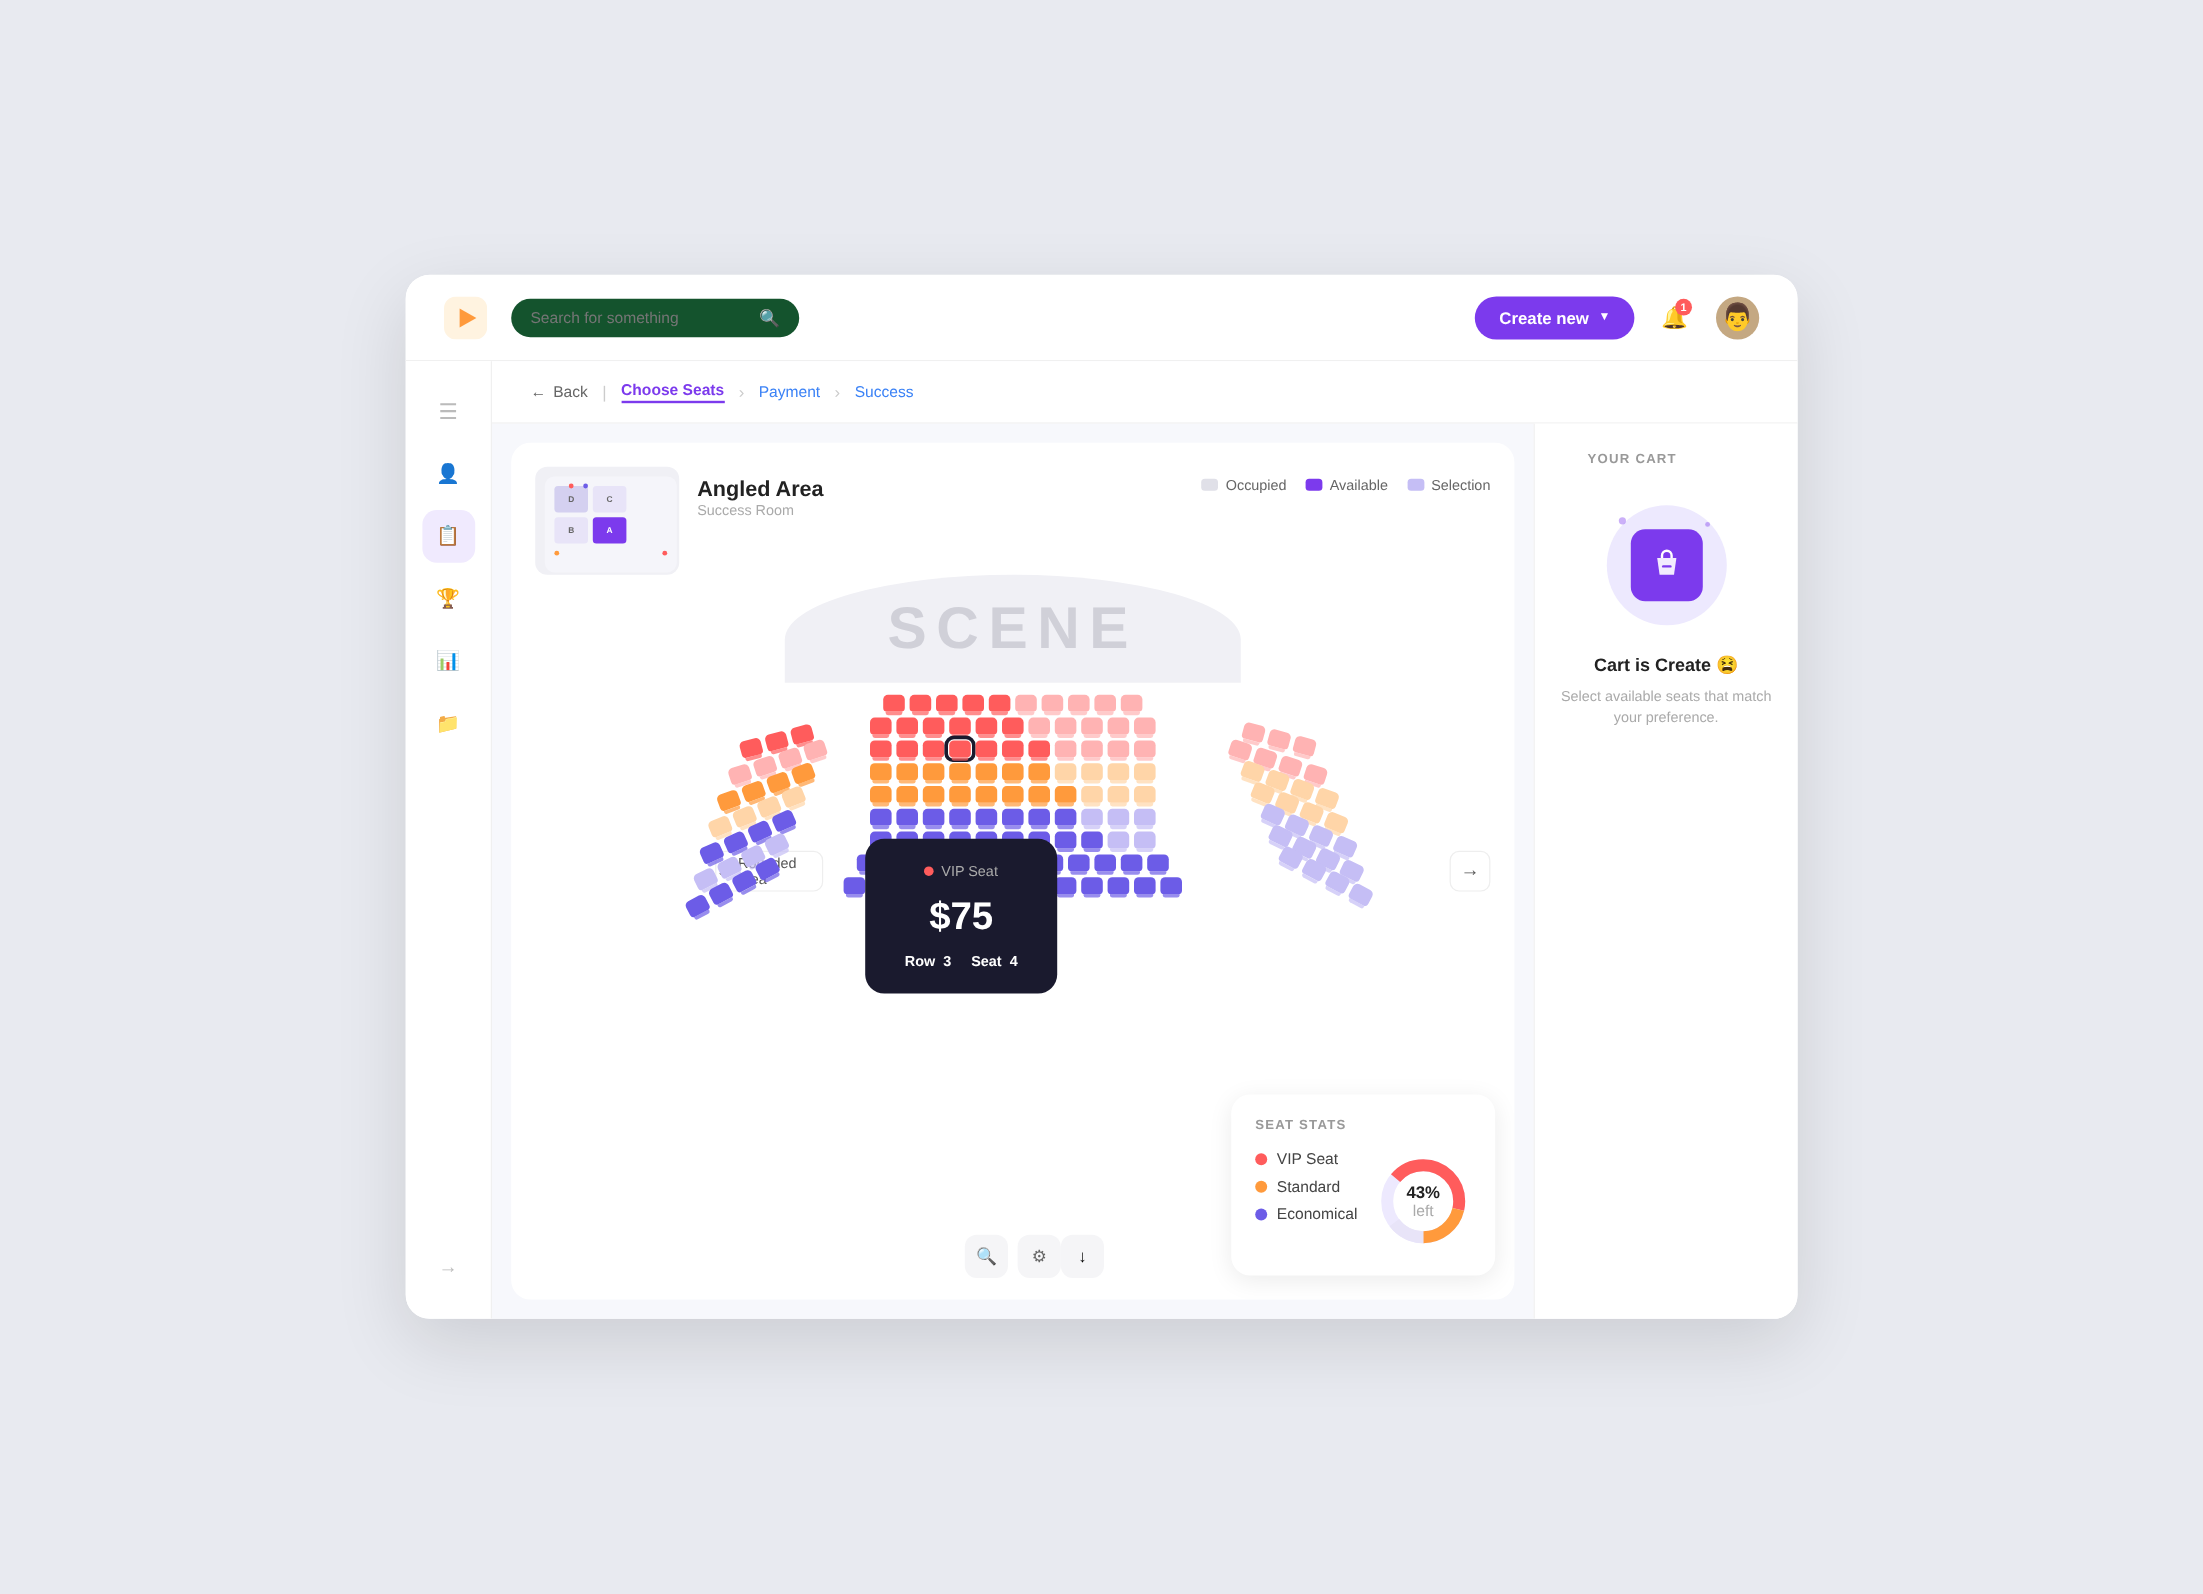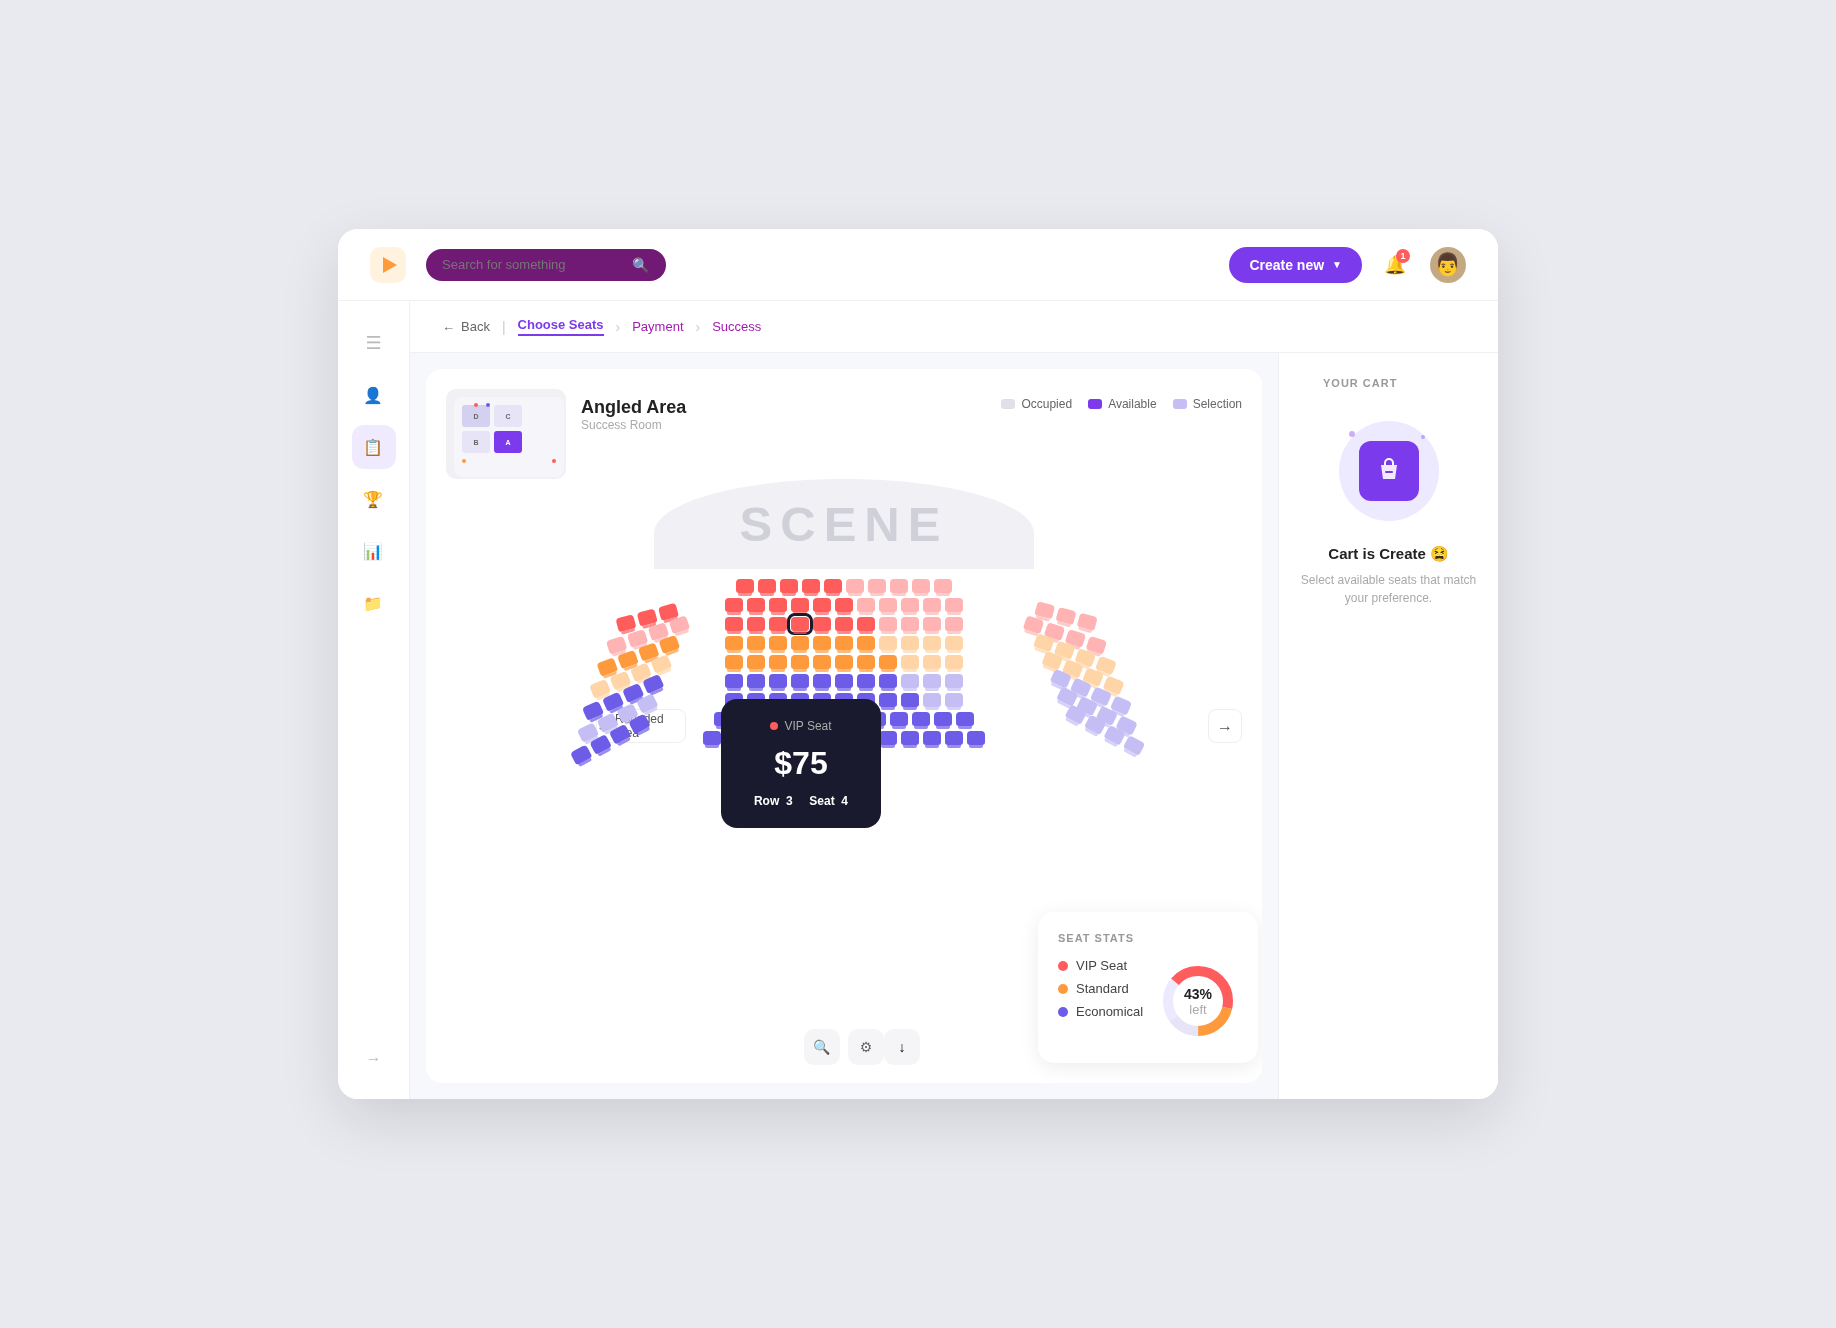--- a/index.html
+++ b/index.html
@@ -33,21 +33,21 @@
       gap: 20px;
     }
     .logo {
       width: 36px;
       height: 36px;
       flex-shrink: 0;
     }
     .search-bar {
       display: flex;
       align-items: center;
-      background: #701a75;
+      background: #14532d;
       border-radius: 24px;
       padding: 8px 16px;
       gap: 8px;
       width: 240px;
       border: none;
       outline: none;
     }
     .search-bar input {
       background: transparent;
       border: none;
@@ -173,21 +173,21 @@
     .back-btn {
       display: flex;
       align-items: center;
       gap: 6px;
       color: #666;
       cursor: pointer;
       font-size: 13px;
     }
     .breadcrumb-sep { color: #ccc; }
     .breadcrumb-step {
-      color: #a21caf;
+      color: #3b82f6;
       font-size: 13px;
     }
     .breadcrumb-step.active {
       color: #7c3aed;
       font-weight: 600;
       border-bottom: 2px solid #7c3aed;
       padding-bottom: 2px;
     }
     
     .seating-container {
@@ -351,21 +351,21 @@
     .tooltip-info {
       font-size: 12px;
       color: #999;
       text-align: center;
     }
     .tooltip-info span { color: #fff; font-weight: 600; }
     
     .seat-stats-panel {
       position: absolute;
       bottom: 20px;
-      right: 4px;
+      right: 16px;
       background: #fff;
       border-radius: 16px;
       padding: 20px;
       width: 220px;
       box-shadow: 0 4px 20px rgba(0,0,0,0.08);
     }
     .stats-title {
       font-size: 11px;
       font-weight: 700;
       color: #999;

